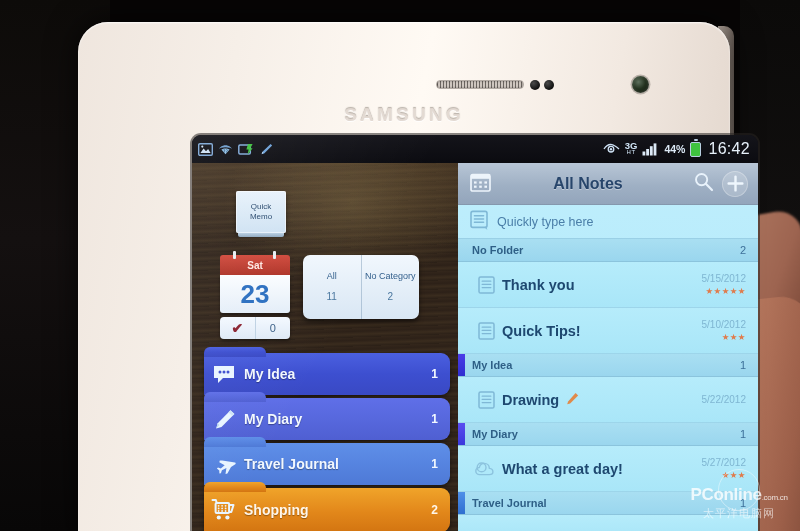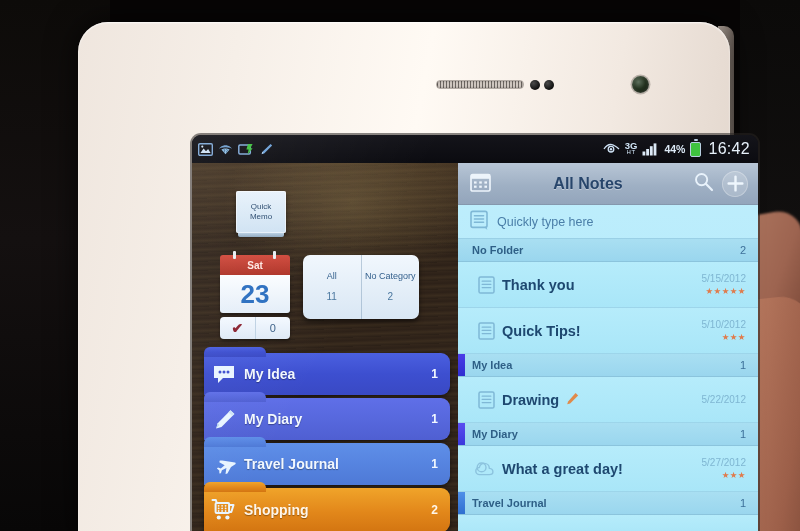--- a/index.html
+++ b/index.html
@@ -379,20 +379,21 @@
   <div id="hand"></div>
 
   <div id="tablet-edge"></div>
 
   <div id="tablet">
 
     <div id="speaker-grille"></div>
     <div id="sensor-dot-1"></div>
     <div id="sensor-dot-2"></div>
     <div id="front-camera"></div>
+    <div id="brand-logo">SAMSUNG</div>
 
     <div id="screen">
 
       <div id="status-bar">
         <div class="statusbar-left">
           <span class="sb-icon">
             <svg width="15" height="13" viewBox="0 0 15 13">
               <rect x="0.7" y="0.7" width="13.6" height="11.6" rx="1.2" fill="none" stroke="#7fa8d6" stroke-width="1.4"></rect>
               <path d="M2.4 10 L5.6 5.6 L8 8.3 L10.1 6 L12.6 10 Z" fill="#cfe2f5"></path>
               <circle cx="4.3" cy="3.6" r="1.1" fill="#cfe2f5"></circle>
@@ -698,14 +699,21 @@
           <div class="note-row" style="height:22px"></div>
 
         </div>
       </div>
 
       <div id="screen-glare"></div>
     </div>
   </div>
 
 
+  <div id="watermark-pconline">
+    <div id="wm-circle"></div>
+    <div id="wm-name">
+      <span>PConline</span><span class="dotcn">.com.cn</span>
+    </div>
+    <div id="wm-cn">太平洋电脑网</div>
+  </div>
 
 </div>
 
 </body></html>

